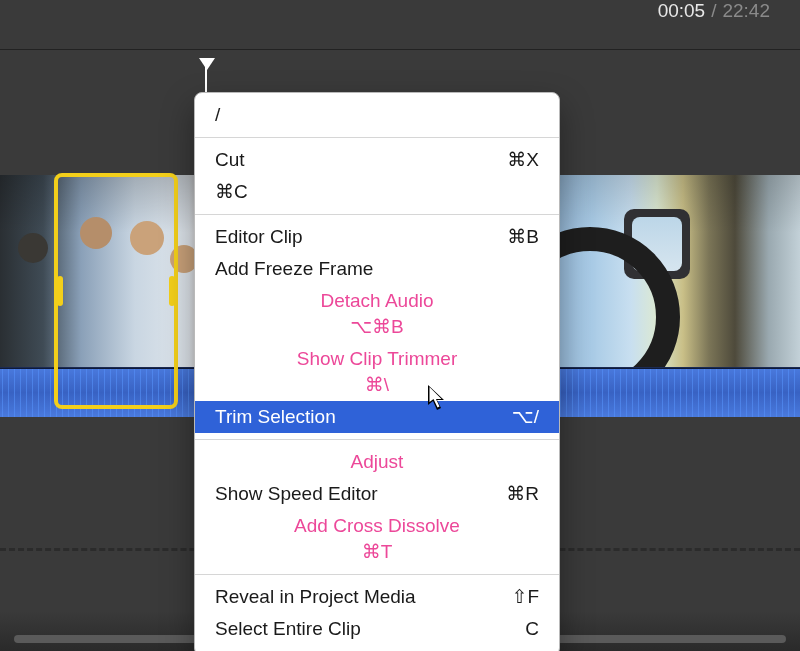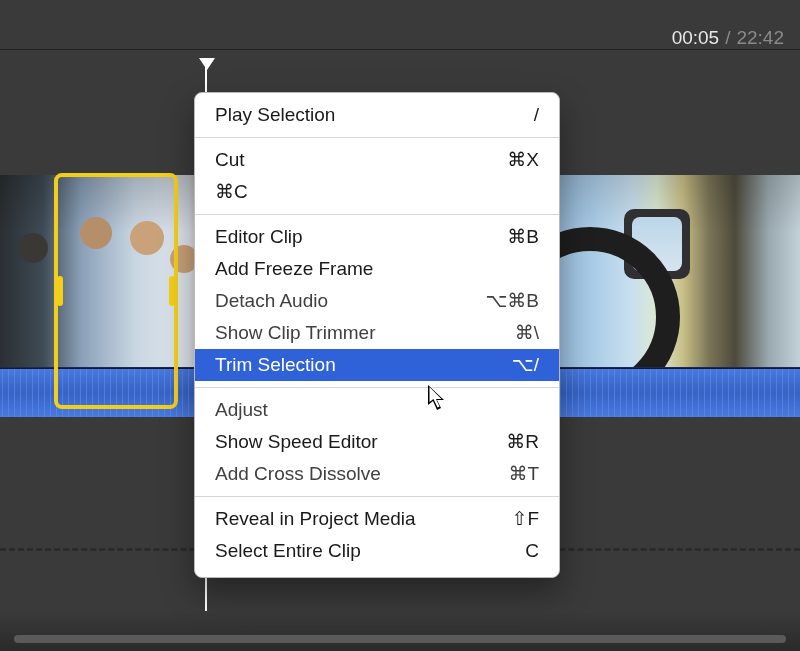--- a/index.html
+++ b/index.html
@@ -8,22 +8,22 @@
     width: 800px; height: 651px;
     background: #3a3a3a;
     font-family: "Helvetica Neue", Helvetica, Arial, sans-serif;
     position: relative;
     overflow: hidden;
   }
 
   
   .time-strip {
     position: absolute; top: 0; left: 0; right: 0; height: 50px;
-    display: flex; align-items: flex-end; justify-content: flex-end;
-    padding-right: 16px;
+    display: flex; align-items: flex-start; justify-content: flex-end;
+    padding-right: 30px;
     font-size: 19px; color: #e8e8e8;
     border-bottom: 1px solid #222;
   }
   .time-total { color: #8a8a8a; }
   .time-sep { color: #8a8a8a; margin: 0 6px; }
 
   .ruler {
     position: absolute; top: 50px; left: 0; right: 0; height: 36px;
     background: #3a3a3a;
   }
@@ -142,21 +142,21 @@
   .menu .sep {
     height: 1px; background: #d6d6d6; margin: 6px 0;
   }
   .menu-item {
     display: flex; align-items: center;
     padding: 3px 20px; line-height: 26px;
     position: relative;
   }
   .menu-item .label { flex: 1; }
   .menu-item .sc { font-weight: 400; letter-spacing: 0; }
-  .menu-item.disabled { color: #404040; }
+  .menu-item.disabled { color: #ec4899; flex-direction: column; }
   .menu-item.highlight { background: #2f62d8; color: #fff; }
 
   .delete-outline {
     display:inline-block; width:26px; height:18px; position:relative;
   }
   .delete-outline svg { position:absolute; top:-1px; left:0; }
 
   
   .cursor {
     position: absolute; left: 428px; top: 385px; z-index: 30;
@@ -199,21 +199,20 @@
   </div>
 </div>
 
 <div class="divider"></div>
 <div class="bottom-fade">
   <div class="scrub"></div>
 </div>
 
 <div class="menu" id="context-menu">
     <div class="menu-item">
-      <span class="label">Play Selection</span>
       <span class="sc">/</span>
     </div>
     <div class="sep"></div>
     <div class="menu-item">
       <span class="label">Cut</span>
       <span class="sc">⌘X</span>
     </div>
     <div class="menu-item">
       <span class="sc">⌘C</span>
     </div>

